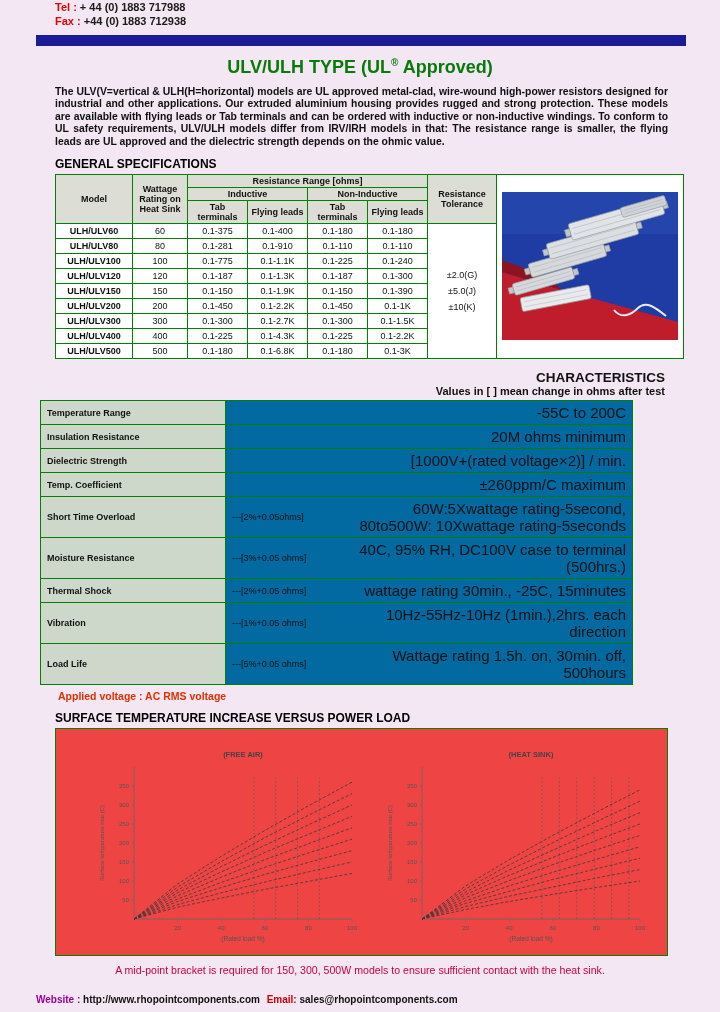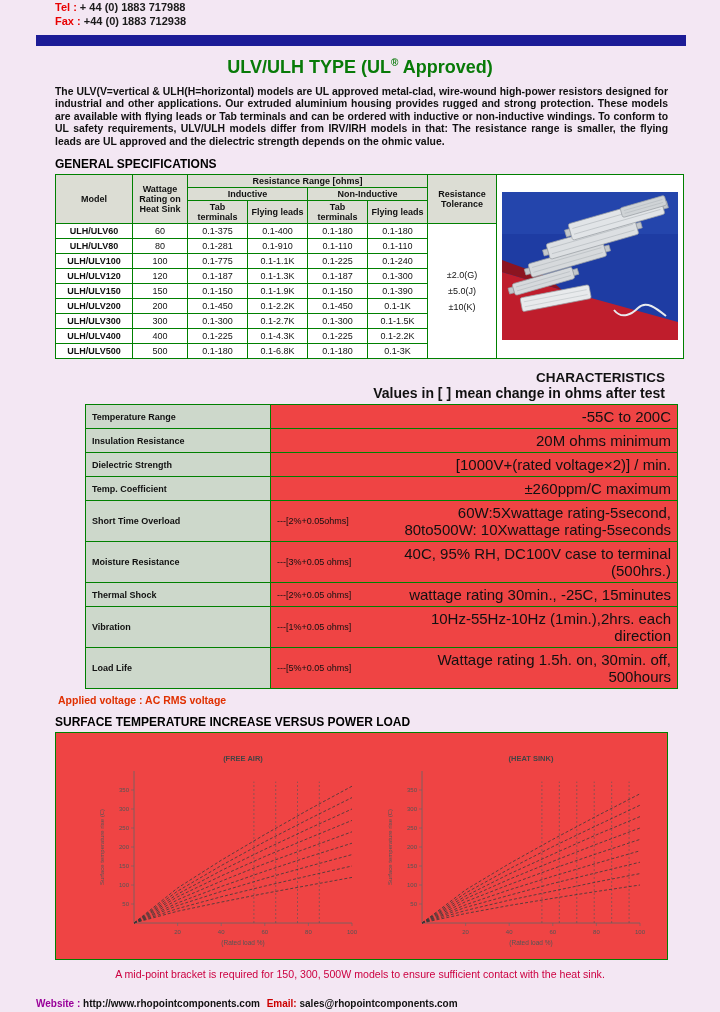--- a/index.html
+++ b/index.html
@@ -28,22 +28,22 @@
   .w-r{width:55px;}
   .w-tol{width:64px;}
   td.model-cell{font-weight:700;text-align:left;padding-left:4px;font-size:9.2px;white-space:nowrap;}
   table.spec tr.data-row td{height:12px;}
   td.tol-cell{font-size:9.3px;line-height:1.8;font-weight:400;}
   td.photo-cell{width:182px;background:#ffffff;vertical-align:top;padding:2px;}
 
   
   .char-head{margin:11px 55px 3px;display:flex;justify-content:space-between;align-items:flex-end;flex-direction:column;}
   .char-head h2{margin:0;font-size:13.5px;font-weight:700;}
-  .char-note{font-size:14px;font-weight:700;text-align:center;}
-  table.chars{border-collapse:collapse;margin-left:85px;width:593px;background:#ef4444;table-layout:fixed;}
+  .char-note{font-size:11px;font-weight:700;text-align:center;}
+  table.chars{border-collapse:collapse;margin-left:40px;width:593px;background:#0369a1;table-layout:fixed;}
   table.chars td{border:1px solid #008000;font-size:9px;padding:3px 6px;height:14px;vertical-align:middle;}
   td.c-label{width:172px;background:#cdd8cb;font-weight:700;font-size:9.3px;}
   .c-flex{display:flex;justify-content:space-between;align-items:center;gap:6px;}
   .c-mid{min-width:105px;text-align:left;white-space:nowrap;}
   .c-right{flex:1;text-align:right;font-size:15px;}
   .applied{color:#e03000;font-weight:700;font-size:10.5px;margin:5px 0 2px 58px;}
 
   
   .chartbox{margin-left:55px;width:611px;border:1px solid #008000;background:#ef4444;}
   .chartbox svg{display:block;}

